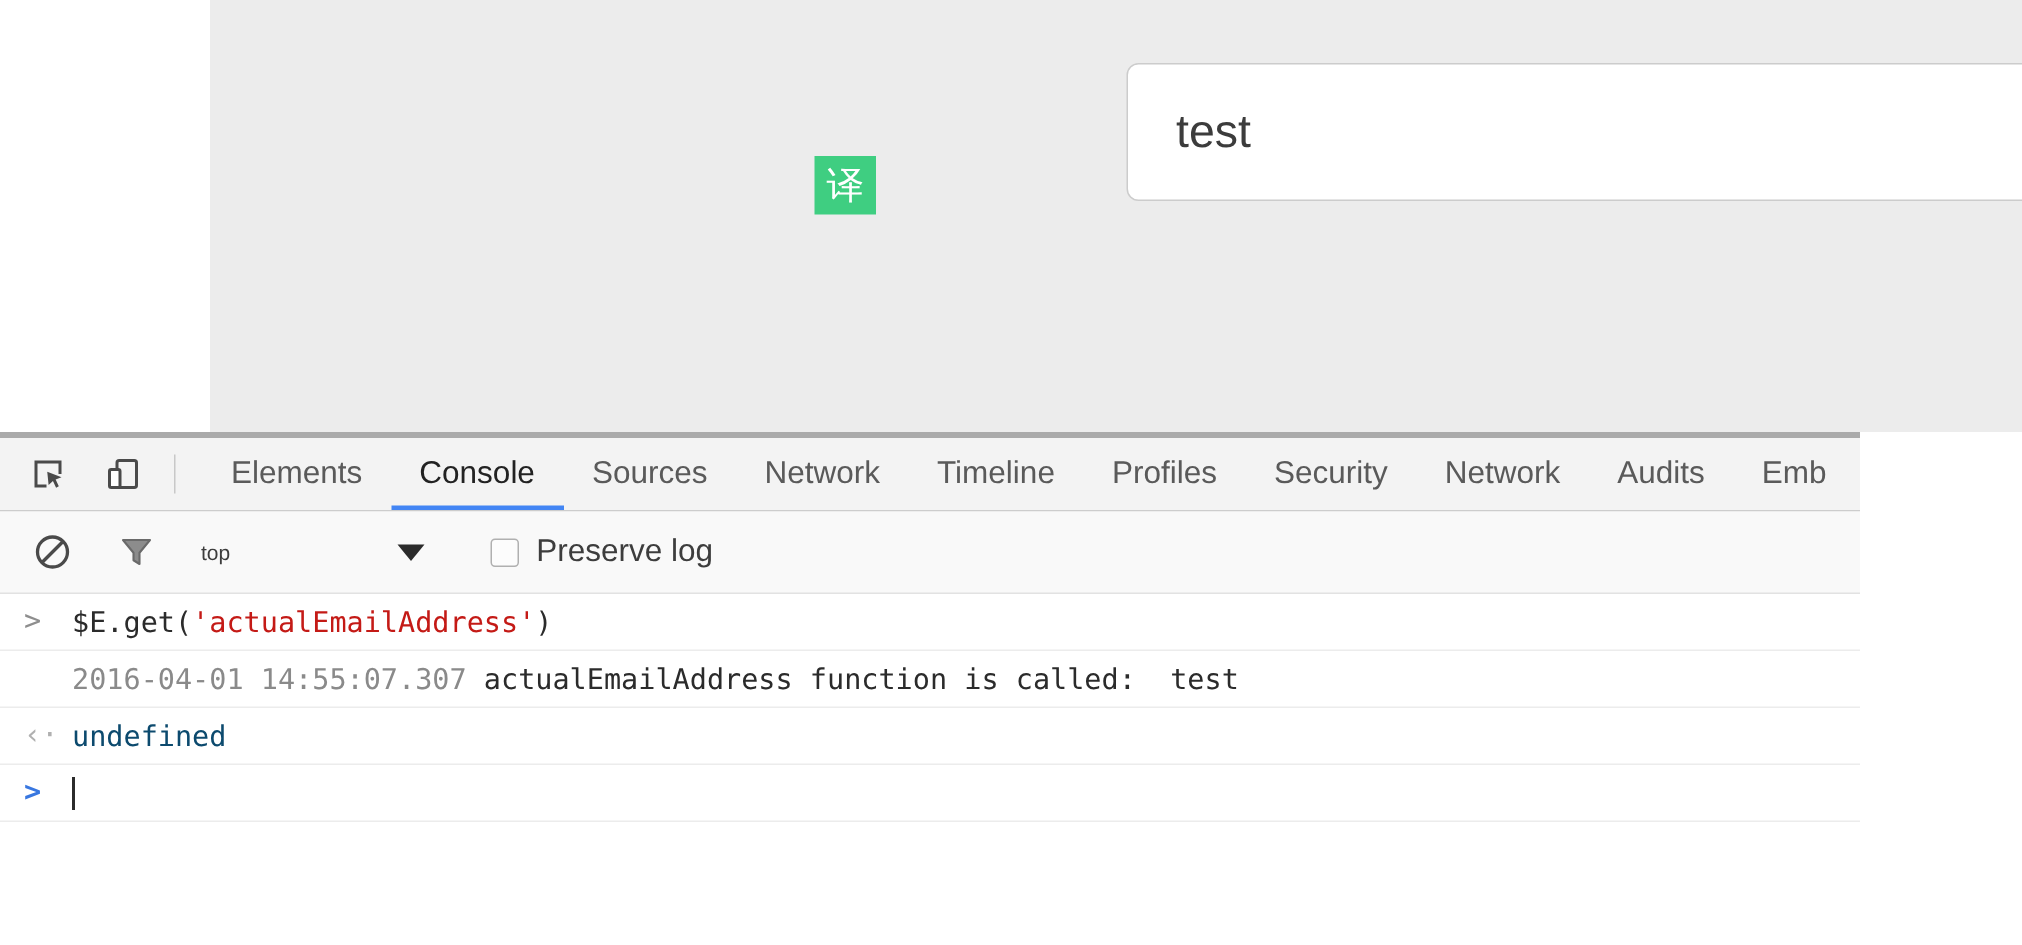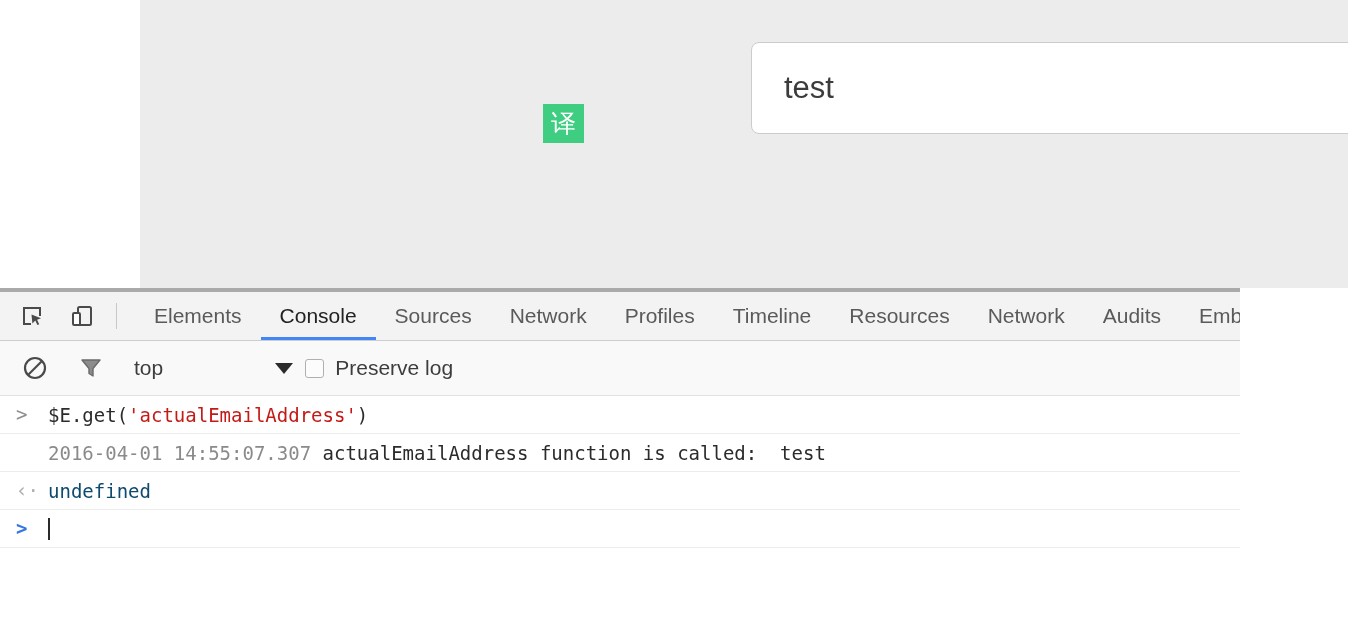--- a/index.html
+++ b/index.html
@@ -146,34 +146,34 @@
     background: #f9f9f9;
     border-bottom: 1px solid #e2e2e2;
     display: flex;
     align-items: center;
     white-space: nowrap;
   }
   #clear-btn { margin-left: 18px; width: 34px; height: 34px; display:flex; align-items:center; justify-content:center; flex:0 0 auto;}
   #filter-btn { margin-left: 22px; width: 34px; height: 34px; display:flex; align-items:center; justify-content:center; flex:0 0 auto;}
   #context-select {
     margin-left: 26px;
-    font-size: 21px;
+    font-size: 14px;
     color: #3d3d3d;
     flex: 0 0 auto;
   }
   #context-caret {
     margin-left: 112px;
     width: 0; height: 0;
     border-left: 9px solid transparent;
     border-right: 9px solid transparent;
     border-top: 11px solid #2b2b2b;
     flex: 0 0 auto;
   }
   #preserve-wrap {
-    margin-left: 12px;
+    margin-left: 44px;
     display: flex;
     align-items: center;
     flex: 0 0 auto;
   }
   #preserve-box {
     width: 19px;
     height: 19px;
     border: 1px solid #b0b0b0;
     border-radius: 3px;
     background: #fcfcfc;
@@ -254,23 +254,23 @@
         <rect x="8" y="3" width="13" height="18" rx="1.5" fill="none" stroke="#4a4a4a" stroke-width="2"></rect>
         <rect x="3" y="9" width="7" height="12" rx="1.2" fill="#ffffff" stroke="#4a4a4a" stroke-width="2"></rect>
       </svg>
     </div>
     <div class="tool-sep"></div>
 
     <div class="tab">Elements</div>
     <div class="tab active">Console</div>
     <div class="tab">Sources</div>
     <div class="tab">Network</div>
+    <div class="tab">Timeline</div>
     <div class="tab">Profiles</div>
-    <div class="tab">Timeline</div>
-    <div class="tab">Resources</div>
+    <div class="tab">Security</div>
     <div class="tab">Network</div>
     <div class="tab">Audits</div>
     <div class="tab">Emb</div>
   </div>
 
   <div id="console-toolbar">
     <div id="clear-btn">
       <svg width="26" height="26" viewBox="0 0 26 26" aria-hidden="true">
         <circle cx="13" cy="13" r="10" fill="none" stroke="#4a4a4a" stroke-width="2.2"></circle>
         <line x1="6" y1="20" x2="20" y2="6" stroke="#4a4a4a" stroke-width="2.2"></line>

